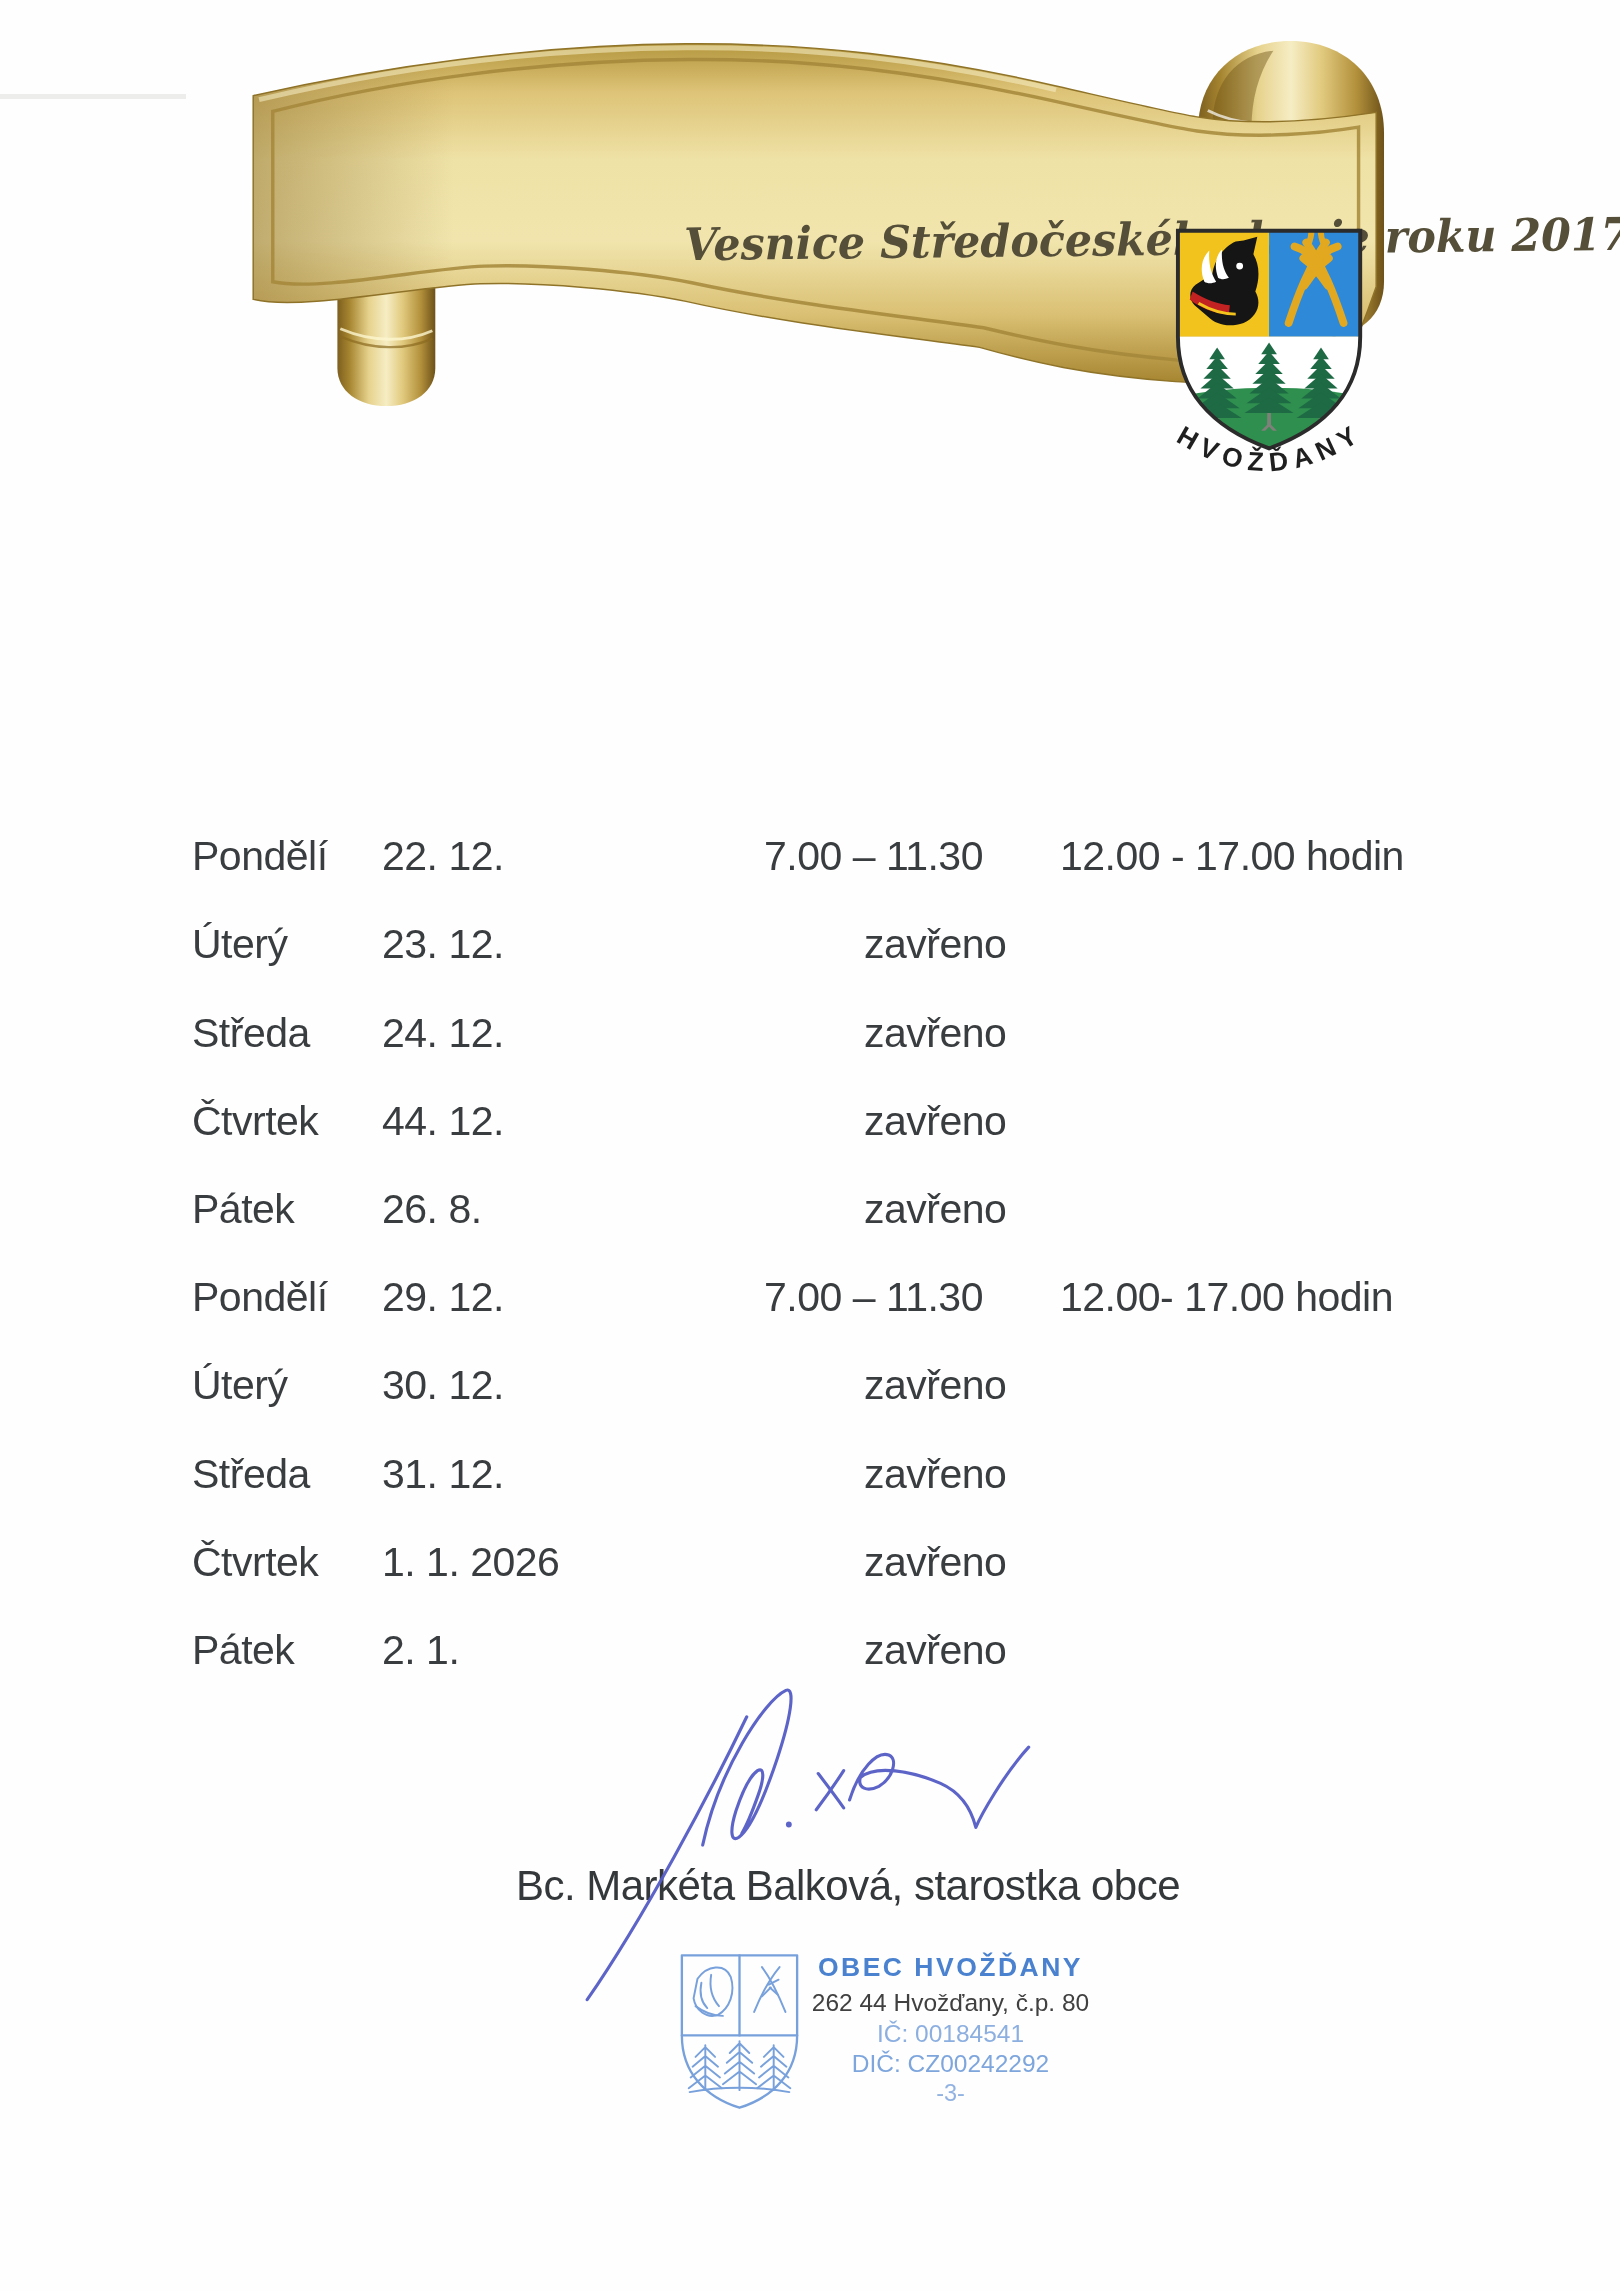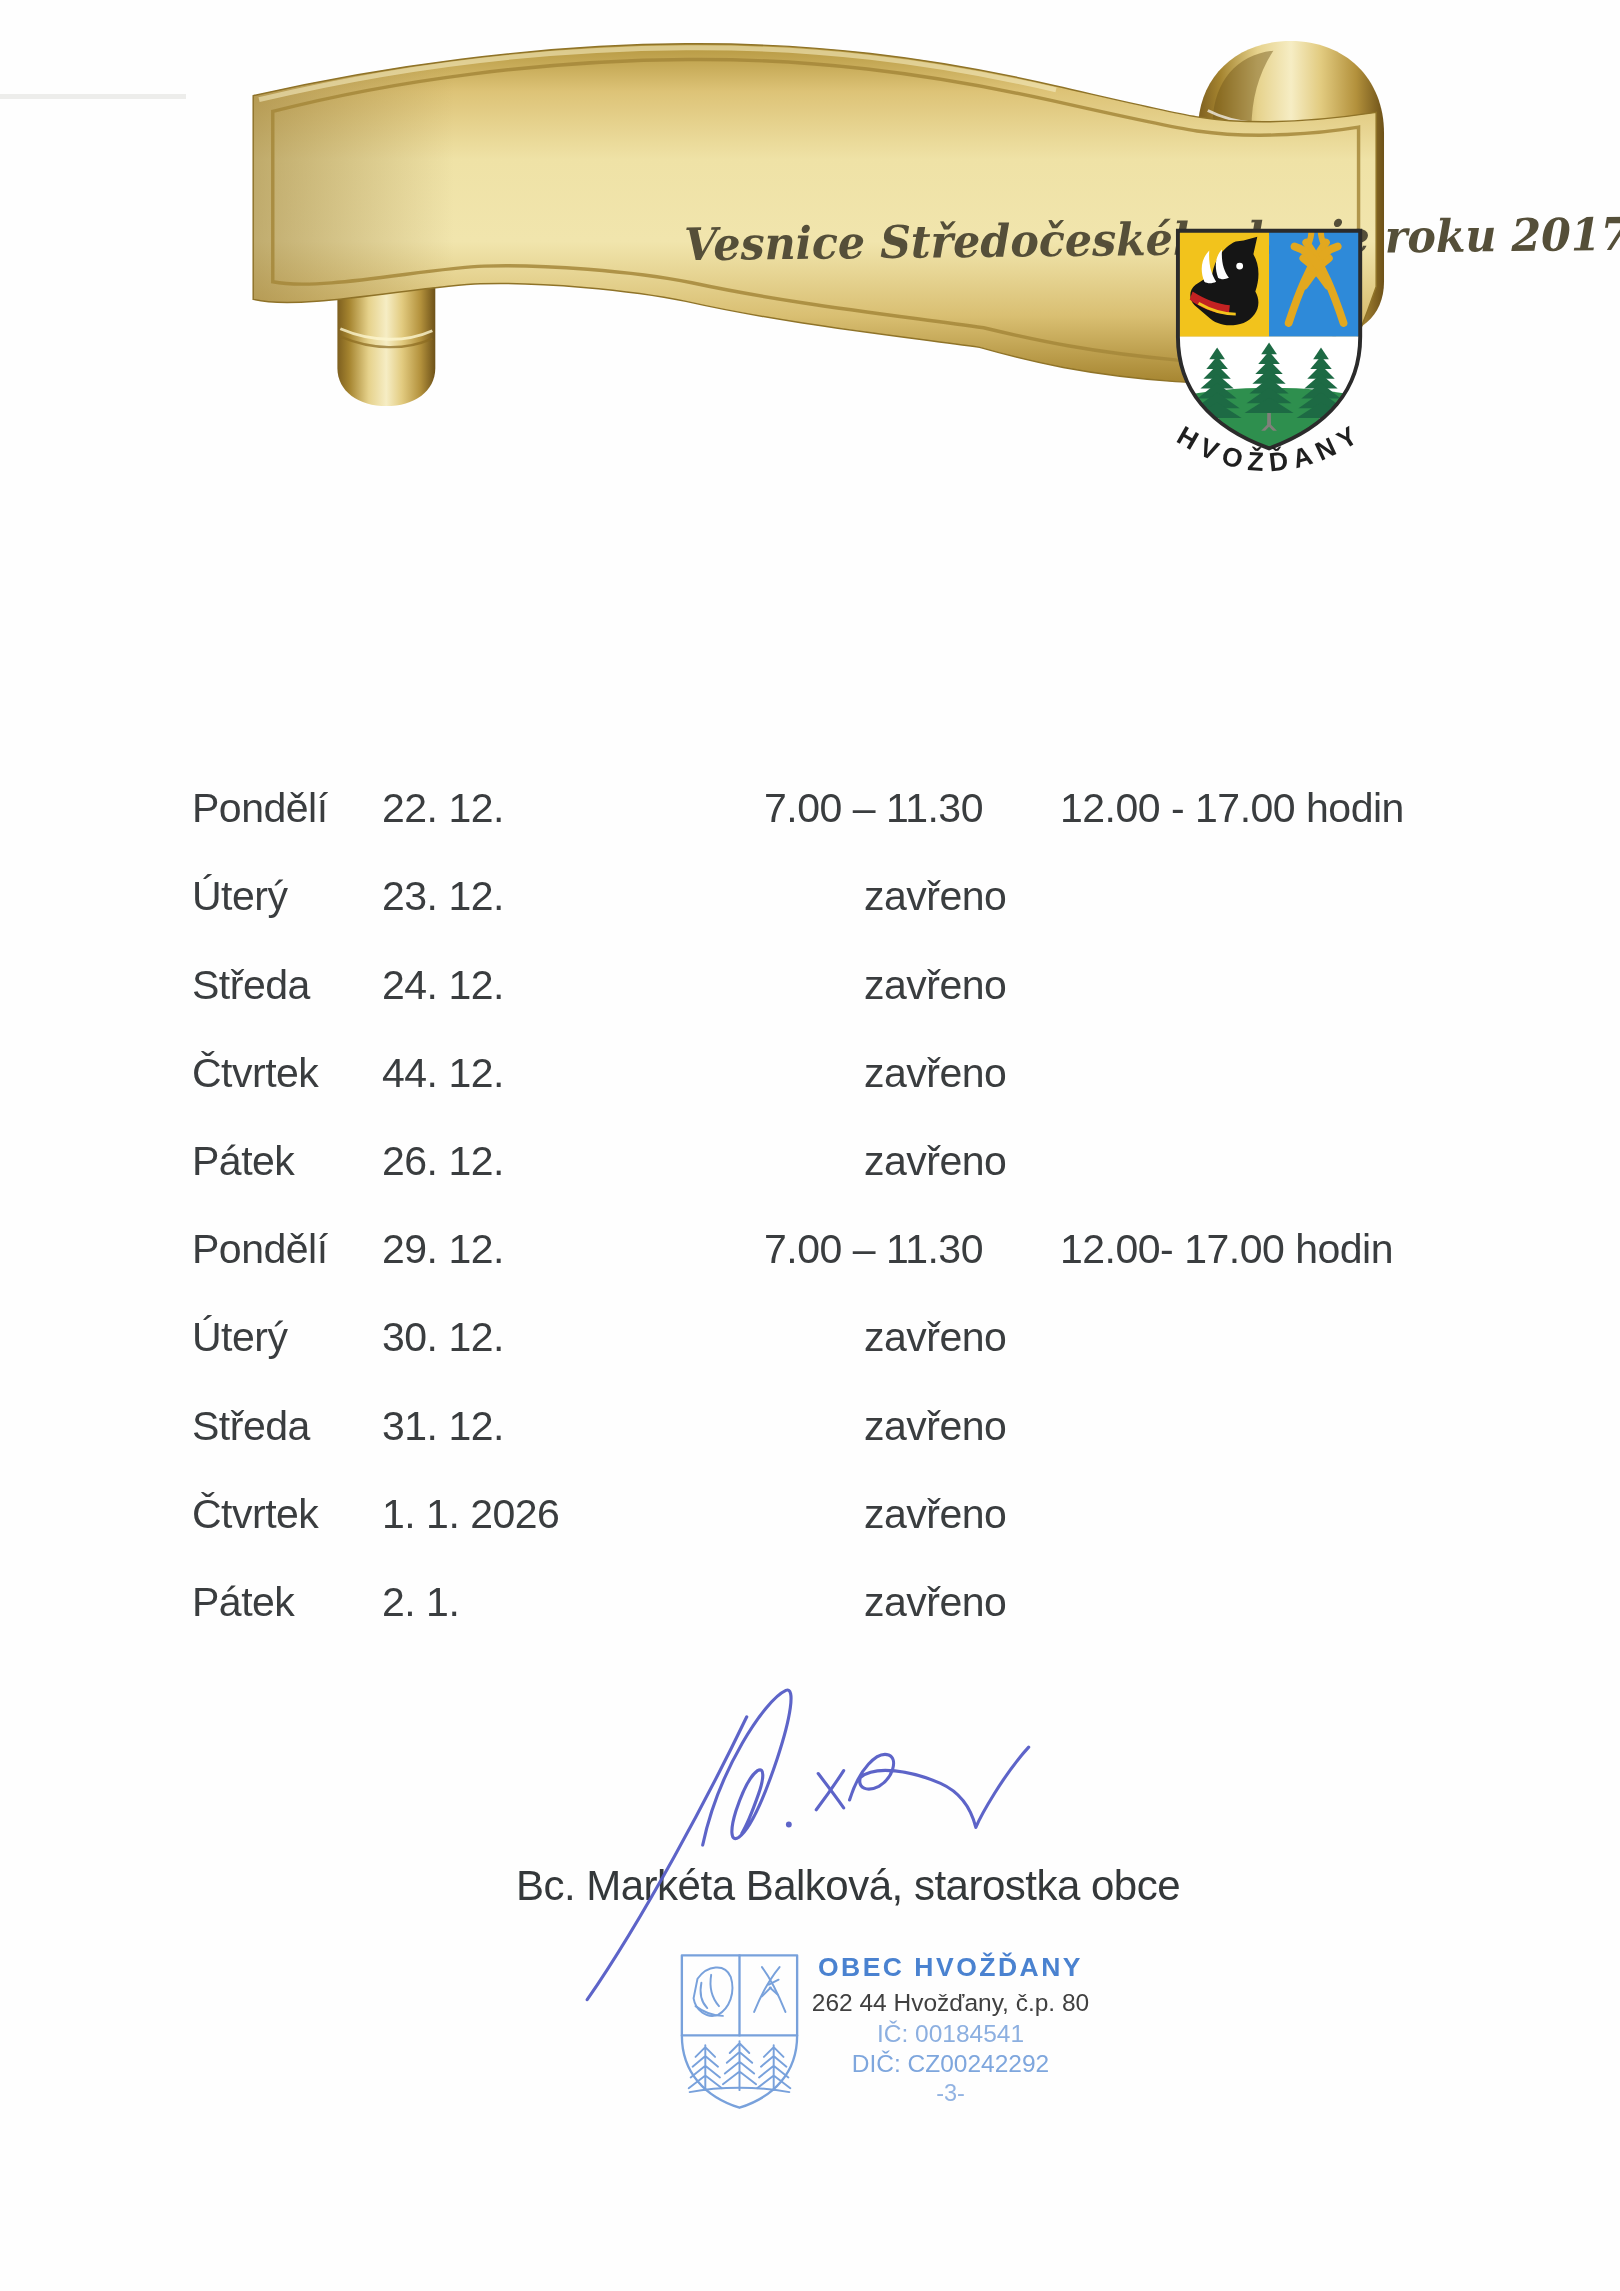--- a/index.html
+++ b/index.html
@@ -26,21 +26,21 @@
   
   .coa-wrap{position:absolute;left:1169px;top:221px;width:206px;height:294px;}
   
   .doc-title{
     position:absolute;left:0;top:588px;width:1620px;height:69px;
     text-align:center;font-size:46px;line-height:65px;
     color:#4b7466;white-space:pre;letter-spacing:0;
   }
   
   .sched{position:absolute;left:0;top:0;width:1620px;height:1666px;}
-  .srow{position:absolute;left:0;width:1620px;height:61px;}
+  .srow{position:absolute;left:0;width:1620px;height:61px;margin-top:48px;}
   .c{position:absolute;top:0;font-size:41px;line-height:57px;color:#3a3d3f;letter-spacing:-0.5px;white-space:pre;}
   .cday{left:192px;}
   .cdate{left:382px;}
   .cmorn{left:764px;}
   .cclosed{left:864px;}
   .caft{left:1060px;}
   
   .signer-name{
     position:absolute;left:412px;top:1858px;width:872px;
     text-align:center;font-size:42px;line-height:55px;
@@ -202,21 +202,21 @@
     </div>
 
     <div class="srow" style="top:1045px">
       <span class="c cday">Čtvrtek</span>
       <span class="c cdate">44. 12.</span>
       <span class="c cclosed">zavřeno</span>
     </div>
 
     <div class="srow" style="top:1133px">
       <span class="c cday">Pátek</span>
-      <span class="c cdate">26. 12.</span>
+      <span class="c cdate">26. 8.</span>
       <span class="c cclosed">zavřeno</span>
     </div>
 
     <div class="srow" style="top:1221px">
       <span class="c cday">Pondělí</span>
       <span class="c cdate">29. 12.</span>
       <span class="c cmorn">7.00 – 11.30</span>
       <span class="c caft">12.00- 17.00 hodin</span>
     </div>
 

